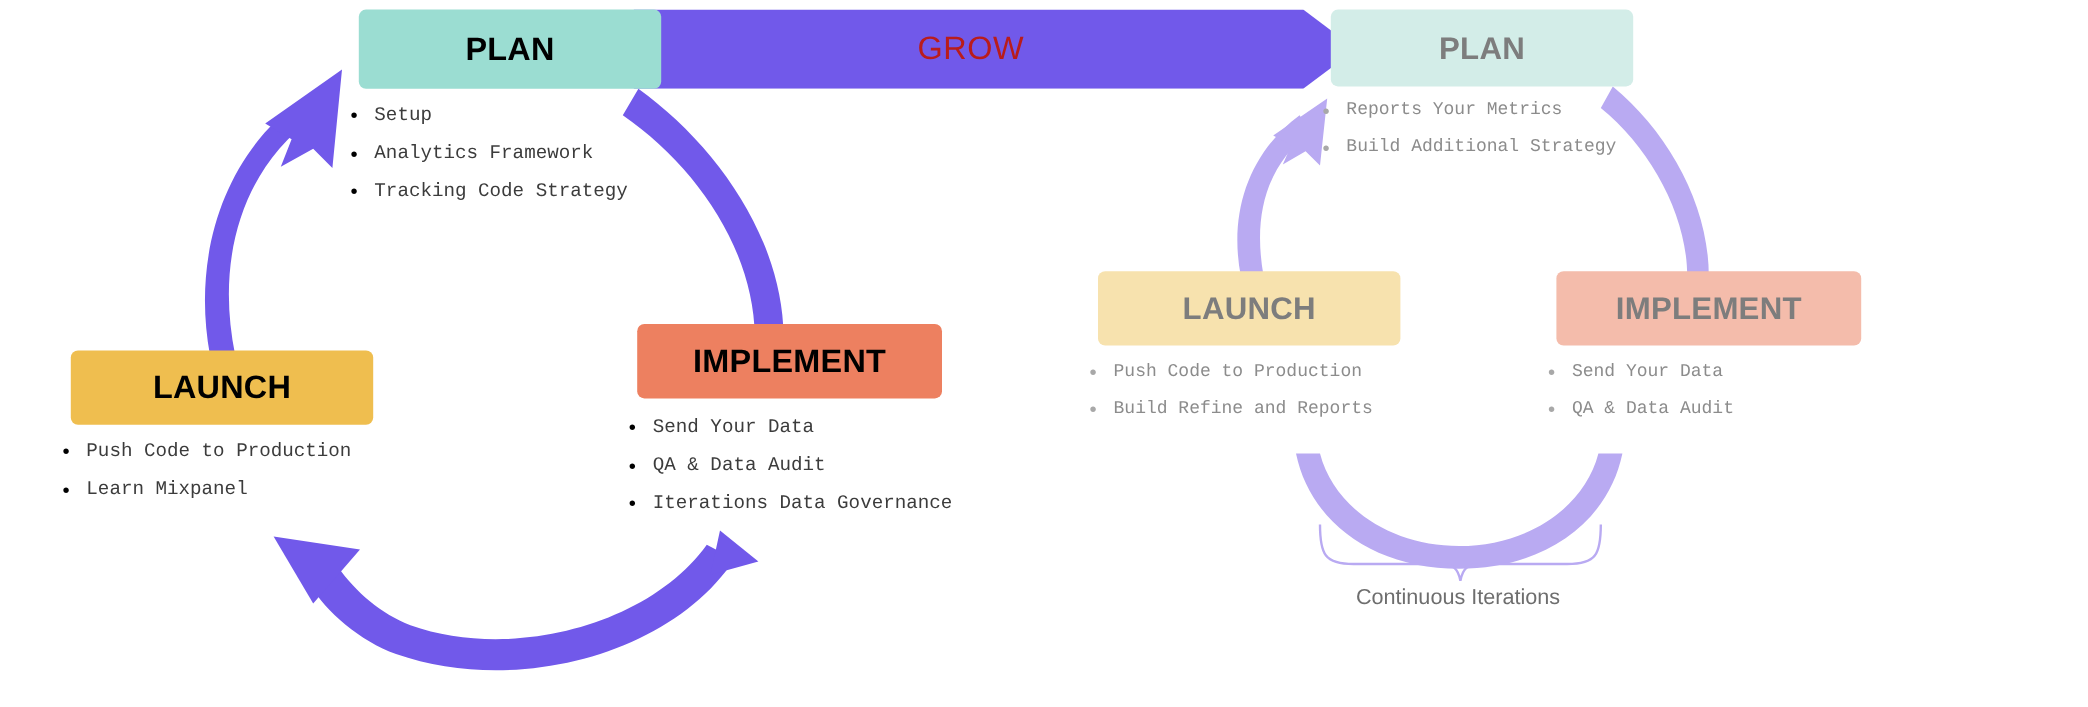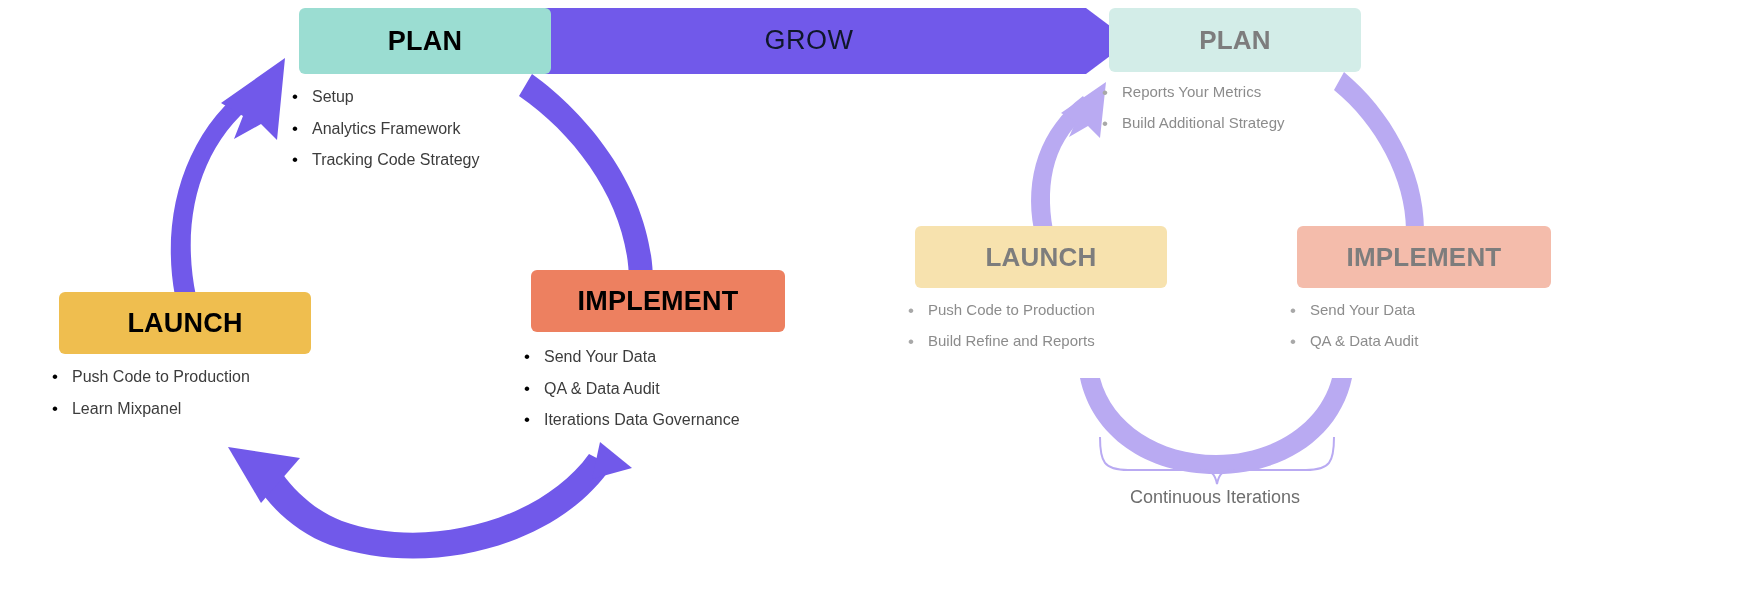--- a/index.html
+++ b/index.html
@@ -48,20 +48,21 @@
     white-space: nowrap;
   }
   .bullet {
     display: inline-block;
     margin-right: 14px;
     line-height: 1;
     font-size: 17px;
   }
   .item-text {
     line-height: 1.1;
+    font-family: Liberation Mono, monospace;
   }
 
   
   .active .stage-header { color: #000000; }
   .active .stage-list li { color: #3c3c3c; }
   .active .bullet { color: #000000; }
 
   
   .faded .stage-header { color: #7d7d7d; }
   .faded .stage-list li { color: #8c8c8c; }
@@ -96,21 +97,21 @@
   
   #grow-label {
     position: absolute;
     left: 530px;
     top: 8px;
     width: 598px;
     height: 64px;
     display: flex;
     align-items: center;
     justify-content: center;
-    color: #0f172a;
+    color: #b91c1c;
     font-size: 27px;
     letter-spacing: 0.5px;
     padding-right: 40px;
     box-sizing: border-box;
   }
 
   #continuous-label {
     position: absolute;
     left: 1095px;
     top: 487px;

